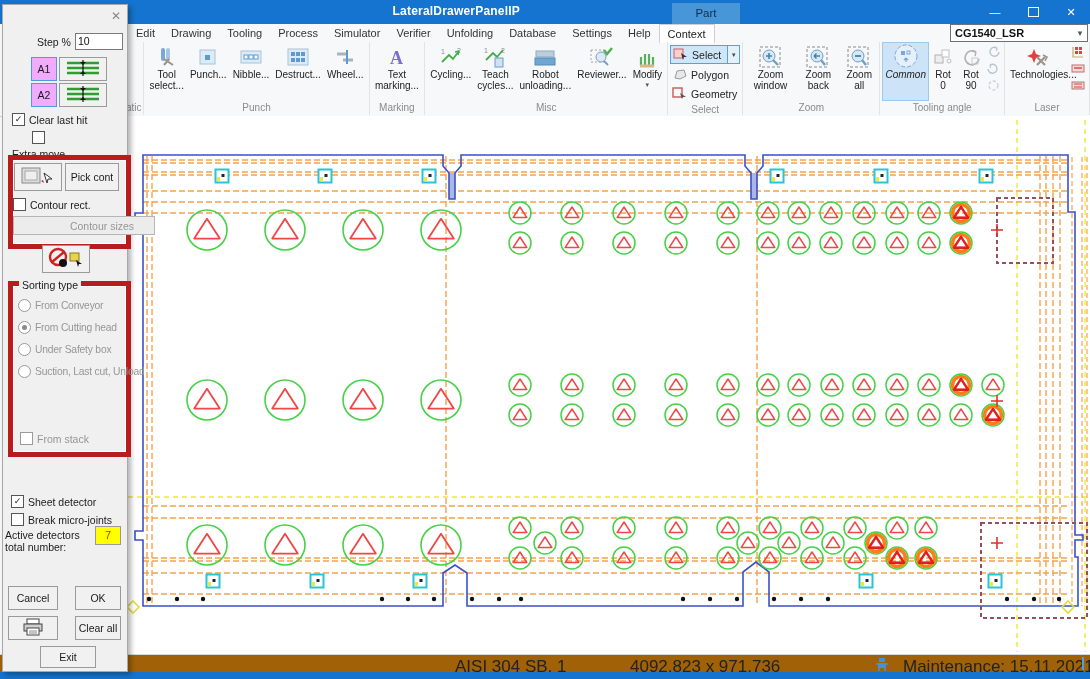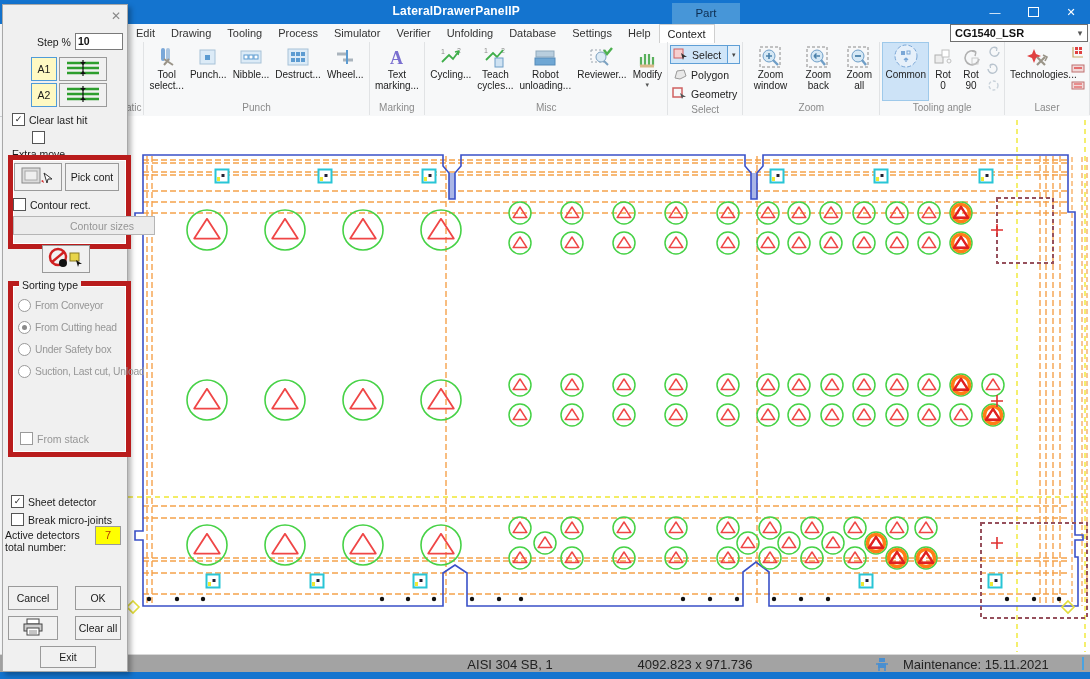--- a/index.html
+++ b/index.html
@@ -22,47 +22,47 @@
                  border:1px solid #707070;font-size:11px;display:flex;align-items:center;}
   .machine-combo span.val{flex:1;padding-left:4px;color:#111;font-weight:bold;}
   .combo-arrow{width:14px;color:#555;font-size:9px;text-align:center;}
   
   .ribbon{position:absolute;left:95px;top:42px;height:73px;display:flex;align-items:stretch;}
   .header-bg{position:absolute;left:0;top:24px;width:1090px;height:92px;background:#f7f8f9;border-bottom:1px solid #cfd2d6;}
   .rgroup{display:flex;flex-direction:column;border-right:1px solid #e1e3e5;padding:0 2px;}
   .rrow{display:flex;flex:1;align-items:stretch;}
   .rstack{display:flex;flex-direction:column;justify-content:flex-start;padding-top:2px;}
   .rbtn{display:flex;flex-direction:column;align-items:center;padding:2px 2px 0;margin:0;border:1px solid transparent;}
-  .rbtn.pressed{background:#cde3f7;border-color:#9ec9ea;}
+  .rbtn.pressed{background:#cde3f7;border-color:#9ec9ea;font-style:italic;}
   .ricon{height:24px;display:flex;align-items:center;justify-content:center;}
   .rlabel{font-size:10px;line-height:10.5px;text-align:center;color:#222;max-width:56px;margin-top:1px;}
   .rarrow{font-size:7px;color:#555;line-height:7px;}
   .srow{display:flex;align-items:center;gap:3px;font-size:10.5px;height:17px;margin:1px 0;padding:0 2px;color:#222;white-space:nowrap;}
   .srow.spressed{background:#cfe5f8;border:1px solid #5f9fd6;padding-right:0;}
   .sarrowseg{border-left:1px solid #5f9fd6;margin-left:3px;width:11px;text-align:center;font-size:7px;color:#444;align-self:stretch;display:flex;align-items:center;justify-content:center;background:#e4f0fa;}
   .glabel{font-size:10px;color:#8a8a8a;text-align:center;height:14px;line-height:13px;}
   .sidecol{display:flex;flex-direction:column;justify-content:flex-start;padding:1px 1px;}
   .sideicon{height:17px;display:flex;align-items:center;}
   
   .canvas{position:absolute;left:127px;top:116px;width:963px;height:538px;background:#ffffff;}
   .canvas svg{position:absolute;left:0;top:0;}
   
-  .statusbar{position:absolute;left:0;top:654px;width:1090px;height:18px;background:#a3a3a3;border-top:1px solid #d8d8d8;font-size:13px;color:#222;}
+  .statusbar{position:absolute;left:0;top:654px;width:1090px;height:18px;background:#a16207;border-top:1px solid #d8d8d8;font-size:17px;color:#222;}
   .sb-item{position:absolute;top:2px;white-space:nowrap;}
   .sb-tick{position:absolute;left:1082px;top:2px;width:2px;height:13px;background:#4aa3e0;}
   .bottomstrip{position:absolute;left:0;top:672px;width:1090px;height:7px;background:#1474cf;}
   
   .dialog{position:absolute;left:2px;top:4px;width:124px;height:666px;background:#f0f0f0;
           border:1px solid #a8a8a8;box-shadow:3px 3px 5px rgba(0,0,0,.3);z-index:50;font-size:10.5px;color:#1a1a1a;}
   .dlg-close{position:absolute;right:6px;top:4px;color:#888;font-size:12px;}
   .abs{position:absolute;}
   .dlg-input{background:#fff;border:1px solid #7a7a7a;font-size:10.5px;padding:0 2px;line-height:14px;color:#111;}
   .btn{background:#f1f1f1;border:1px solid #9a9a9a;text-align:center;font-size:10.5px;color:#1a1a1a;
        display:flex;align-items:center;justify-content:center;}
-  .btn.toggled{border:1px solid #4f9bd8;background:#fef9c3;}
+  .btn.toggled{border:1px solid #4f9bd8;background:#f0abfc;}
   .btn.disabled{color:#969696;background:#ececec;border-color:#b5b5b5;padding-left:36px;}
   .cbrow{display:flex;align-items:center;gap:4px;white-space:nowrap;}
   .cb{width:11px;height:11px;border:1px solid #555;background:#fff;font-size:9px;line-height:11px;text-align:center;color:#222;flex:0 0 auto;}
   .cbrow.dis .cblab{color:#969696;}
   .cbrow.dis .cb{border-color:#9a9a9a;}
   .groupbox{border:5px solid #b91c1c;box-shadow:inset 0 0 0 1px #fff;}
   .grouplab{position:absolute;top:-7px;left:6px;background:#f0f0f0;padding:0 3px;font-size:10.5px;color:#1a1a1a;}
   .radio-row{display:flex;align-items:center;gap:4px;height:22px;white-space:nowrap;}
   .radio{width:11px;height:11px;border:1px solid #9a9a9a;border-radius:50%;background:#fff;position:relative;flex:0 0 auto;}
   .radio.sel::after{content:"";position:absolute;left:3px;top:3px;width:5px;height:5px;border-radius:50%;background:#8a8a8a;}
@@ -703,21 +703,21 @@
         </svg></span>
     <span class="sb-item" style="left:903px;">Maintenance: 15.11.2021</span>
     <span class="sb-tick"></span>
   </div>
   <div class="bottomstrip"></div>
 
   <div class="dialog">
     <span class="dlg-close">✕</span>
 
     <span class="abs" style="left:34px;top:31px;">Step %</span>
-    <span class="abs dlg-input" style="left:72px;top:28px;width:42px;height:15px;font-weight:bold;">10</span>
+    <span class="abs dlg-input" style="left:72px;top:28px;width:42px;height:15px;">10</span>
 
     <div class="abs btn toggled" style="left:28px;top:52px;width:24px;height:22px;">A1</div>
     <div class="abs btn" style="left:56px;top:52px;width:46px;height:22px;">
         <span><svg width="40" height="18">
             <g stroke="#2e9e2e" stroke-width="2.6">
               <path d="M4,4 h32 M4,9 h32 M4,14 h32"></path>
             </g>
             <path d="M20,1 v16" stroke="#111" stroke-width="1.2"></path>
             <path d="M20,6 l-3,-3 h6 z M20,12 l-3,3 h6 z" fill="#111"></path>
           </svg></span>

